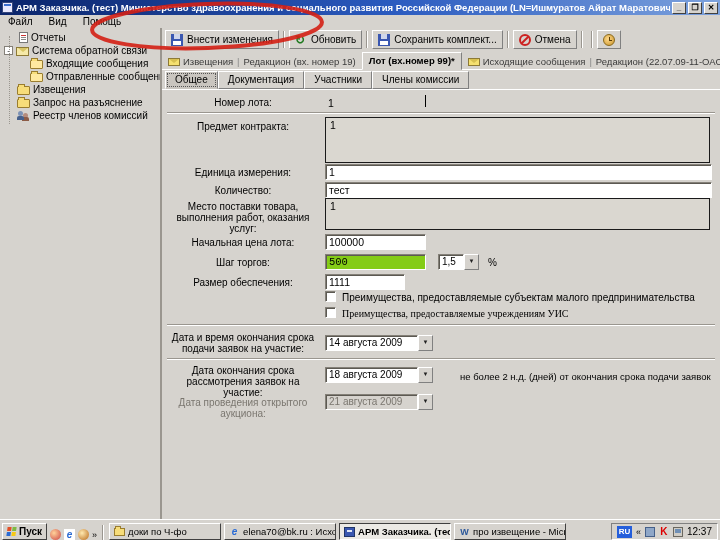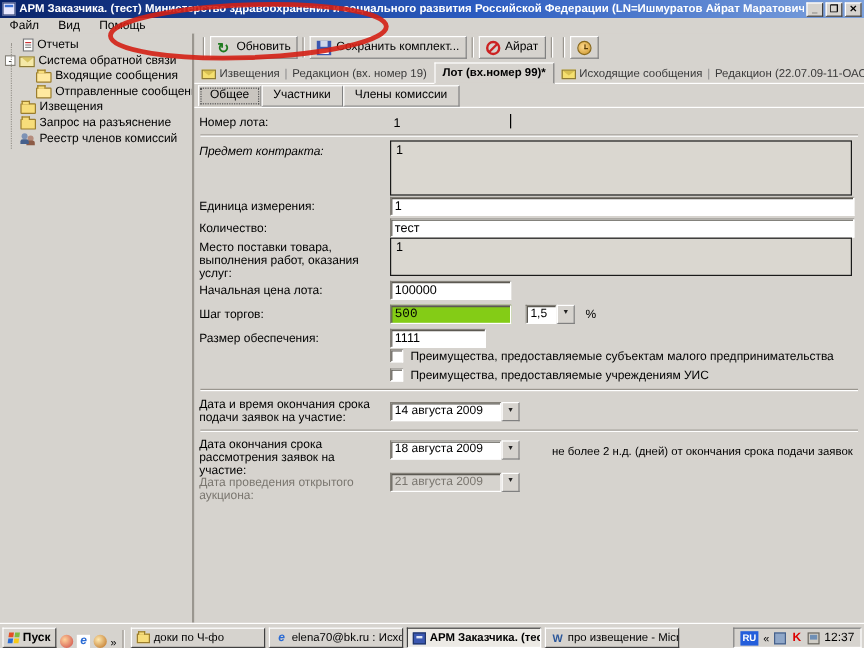--- a/index.html
+++ b/index.html
@@ -66,21 +66,21 @@
   .dtab.active { background:#d6d3ce; border:1px solid; border-color:#fff #808080 #d6d3ce #fff; font-weight:bold; color:#000; z-index:2; }
   .dsep { color:#888; padding:0 1px; }
   .ti-mail2 { background:#f5e070; border:1px solid #8d7a36; width:12px; height:8px; position:relative; flex:none; }
   .ti-mail2::before { content:""; position:absolute; left:0; top:0; border-left:5.5px solid transparent; border-right:5.5px solid transparent; border-top:4px solid #d8c050; }
 
   .sectiontabs { position:absolute; left:0; top:42px; right:0; height:19px; display:flex; align-items:flex-end; padding-left:3px; }
   .stab { padding:2px 9px 3px 9px; border:1px solid; border-color:#fff #808080 #808080 #fff; background:#d6d3ce; font-size:10px; white-space:nowrap; }
   .stab.active { background:#c9c5bf; outline:1px dotted #555; outline-offset:-3px; border-bottom-color:#c9c5bf; font-weight:normal; }
 
   .formarea { position:absolute; left:0; top:61px; right:0; bottom:0; border-top:1px solid #fff; }
-  .flabel { position:absolute; left:4px; width:154px; text-align:left; font-size:10px; line-height:11px; color:#000; }
+  .flabel { position:absolute; left:4px; width:154px; text-align:center; font-size:10px; line-height:11px; color:#000; }
   .flabel.dis { color:#7a766f; }
   .finput { position:absolute; background:#fff; border:1px solid; border-color:#848078 #fff #fff #848078; box-shadow:inset 1px 1px 0 #5c5952; font-size:10.5px; padding:1px 3px; line-height:12px; }
   .finput.dis { background:#84cc16;font-family:Liberation Mono, monospace; }
   .gbox { position:absolute; background:#dad7d0; border:1px solid #1a1a1a; font-size:10.5px; padding:1px 4px; }
   .groove { position:absolute; left:5px; right:5px; height:2px; border-top:1px solid #9a968f; border-bottom:1px solid #fff; }
   .caret { position:absolute; width:1px; height:12px; background:#000; }
   .combo { position:absolute; display:flex; height:16px; }
   .combo .cval { flex:1; background:#fff; border:1px solid; border-color:#848078 #fff #fff #848078; box-shadow:inset 1px 1px 0 #5c5952; font-size:10px; padding:1px 3px; white-space:nowrap; overflow:hidden; }
   .combo.dis .cval { background:#d6d3ce; color:#7a766f; }
   .combo .cbtn { width:15px; background:#d6d3ce; border:1px solid; border-color:#fff #808080 #808080 #fff; font-size:6px; line-height:13px; text-align:center; color:#222; flex:none; }
@@ -169,34 +169,38 @@
     </div>
     <div class="trow root">
       <span class="ti ti-people"></span>
       <span>Реестр членов комиссий</span>
     </div>
   </div>
 
   <div class="rightpane">
 
     <div class="toolbar">
+      <div class="tbtn">
+        <span class="ico ico-floppy"></span>
+        <span>Внести изменения</span>
+      </div>
       <div class="tsep"></div>
       <div class="tbtn">
         <span class="ico ico-refresh">↻</span>
         <span>Обновить</span>
       </div>
       <div class="tsep"></div>
       <div class="tbtn">
         <span class="ico ico-floppy"></span>
         <span>Сохранить комплект...</span>
       </div>
       <div class="tsep"></div>
       <div class="tbtn">
         <span class="ico ico-cancel"></span>
-        <span>Айрат</span>
+        <span>Отмена</span>
       </div>
       <div class="tsep"></div>
       <div class="tsep"></div>
       <div class="tbtn">
         <span class="ico ico-history"></span>
 
       </div>
     </div>
 
     <div class="doctabs">
@@ -213,33 +217,34 @@
         <span class="ti-mail2"></span>
         <span>Исходящие сообщения</span>
         <span class="dsep">|</span>
         <span>Редакцион (22.07.09-11-ОАОТ)</span>
       </div>
 
     </div>
 
     <div class="sectiontabs">
       <div class="stab active">Общее</div>
+      <div class="stab">Документация</div>
       <div class="stab">Участники</div>
       <div class="stab">Члены комиссии</div>
     </div>
 
     <div class="formarea">
 
       <div class="flabel" style="top:7px;">Номер лота:</div>
       <div style="position:absolute;left:166px;top:7px;font-size:10.5px;">1</div>
       <div class="caret" style="left:263px;top:5px;"></div>
 
       <div class="groove" style="top:22px;"></div>
 
-      <div class="flabel" style="top:31px;font-style:italic;">Предмет контракта:</div>
+      <div class="flabel" style="top:31px;">Предмет контракта:</div>
       <div class="gbox" style="left:163px;top:27px;right:10px;height:46px;">1</div>
 
       <div class="flabel" style="top:77px;">Единица измерения:</div>
       <div class="finput" style="left:163px;top:74px;right:8px;height:16px;">1</div>
 
       <div class="flabel" style="top:95px;">Количество:</div>
       <div class="finput" style="left:163px;top:92px;right:8px;height:16px;">тест</div>
 
       <div class="flabel" style="top:111px;">Место поставки товара, выполнения работ, оказания услуг:</div>
       <div class="gbox" style="left:163px;top:108px;right:10px;height:32px;">1</div>
@@ -255,21 +260,21 @@
       </div>
       <div class="pct" style="left:326px;top:167px;">%</div>
 
       <div class="flabel" style="top:187px;">Размер обеспечения:</div>
       <div class="finput" style="left:163px;top:184px;width:80px;height:16px;">1111</div>
 
       <div class="checkbox" style="left:163px;top:201px;"></div>
       <div class="cblabel" style="left:180px;top:202px;">Преимущества, предоставляемые субъектам малого предпринимательства</div>
 
       <div class="checkbox" style="left:163px;top:217px;"></div>
-      <div class="cblabel" style="left:180px;top:218px;">Преимущества, предоставляемые учреждениям УИС</div>
+      <div class="cblabel" style="left:180px;top:218px;font-family:Liberation Serif, serif;">Преимущества, предоставляемые учреждениям УИС</div>
 
       <div class="groove" style="top:234px;"></div>
 
       <div class="flabel" style="top:242px;">Дата и время окончания срока подачи заявок на участие:</div>
       <div class="combo" style="left:163px;top:245px;width:108px;">
         <span class="cval">14 августа 2009</span>
         <span class="cbtn">▼</span>
       </div>
 
       <div class="groove" style="top:268px;"></div>

